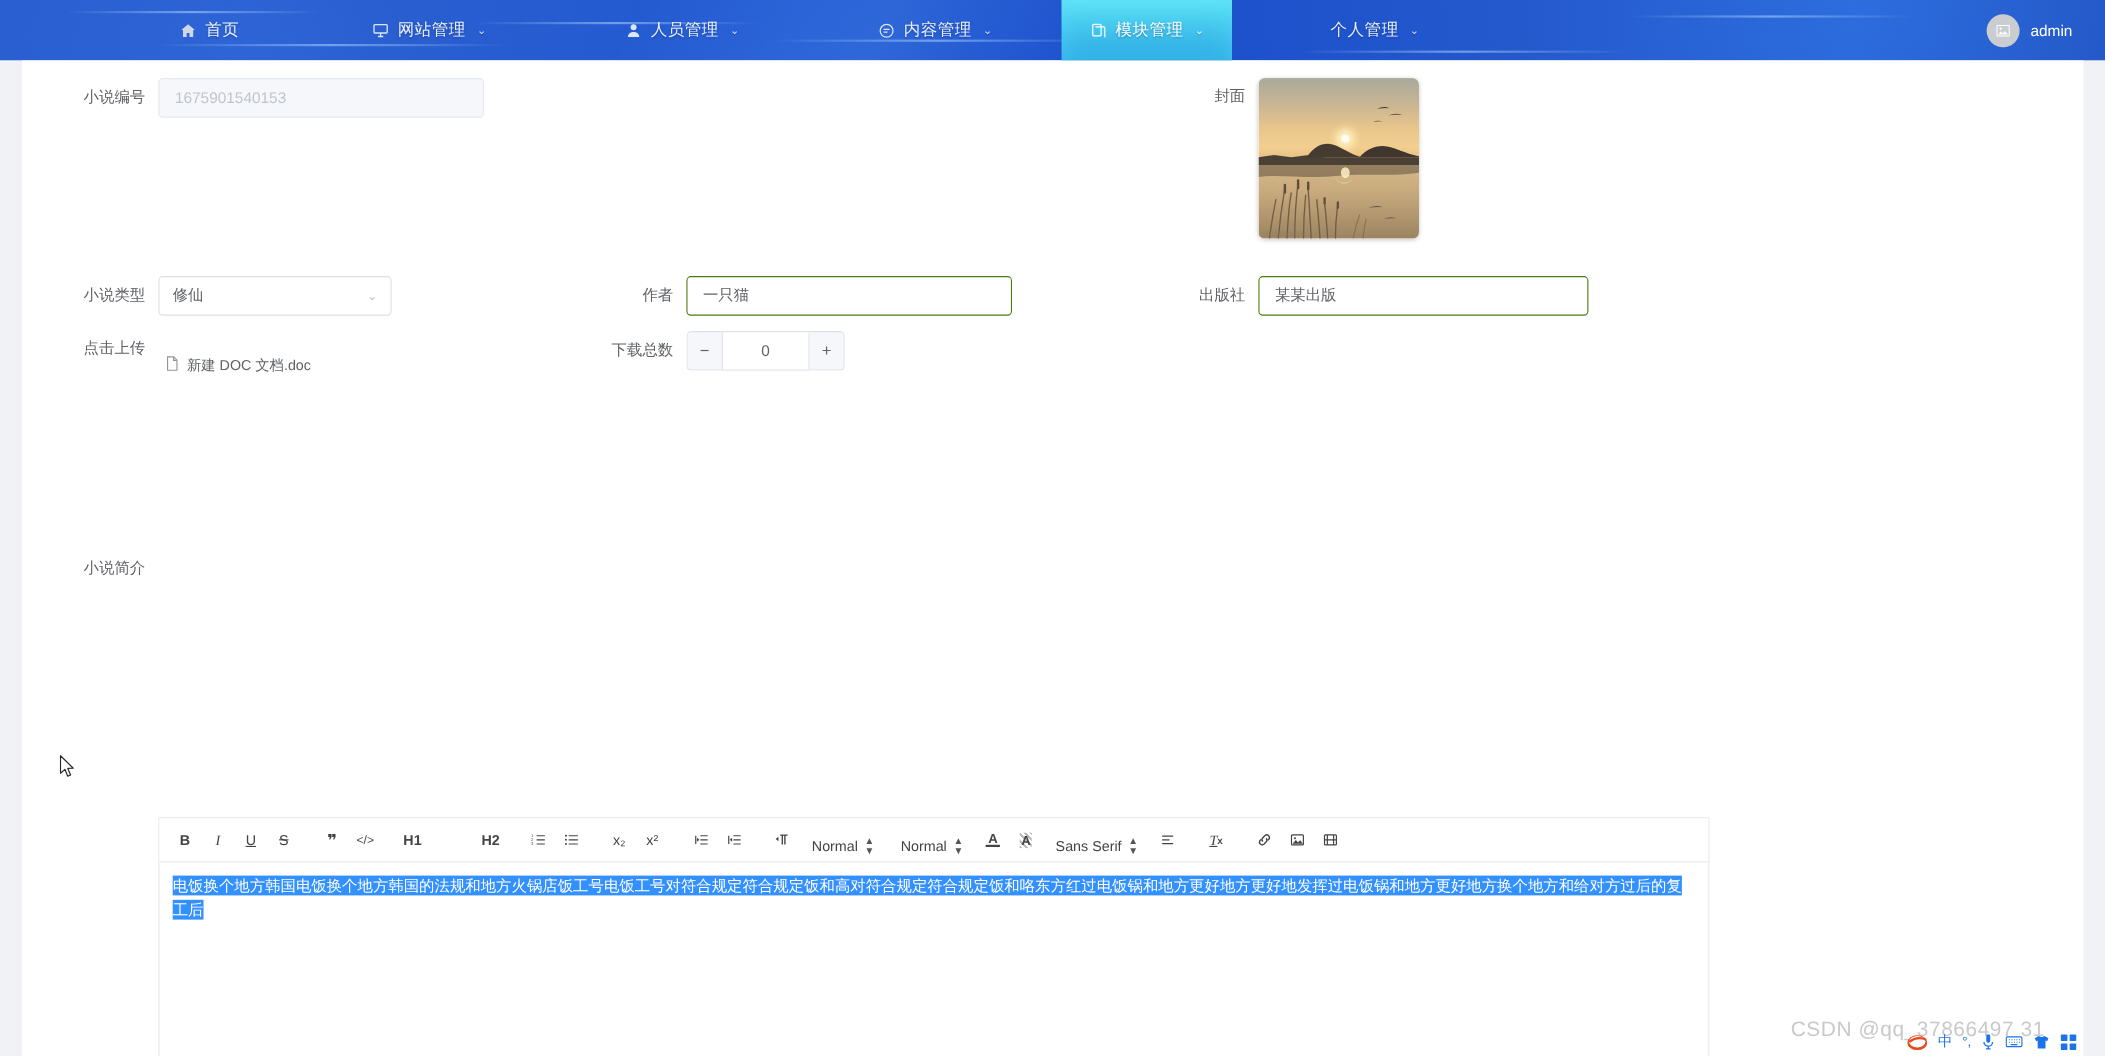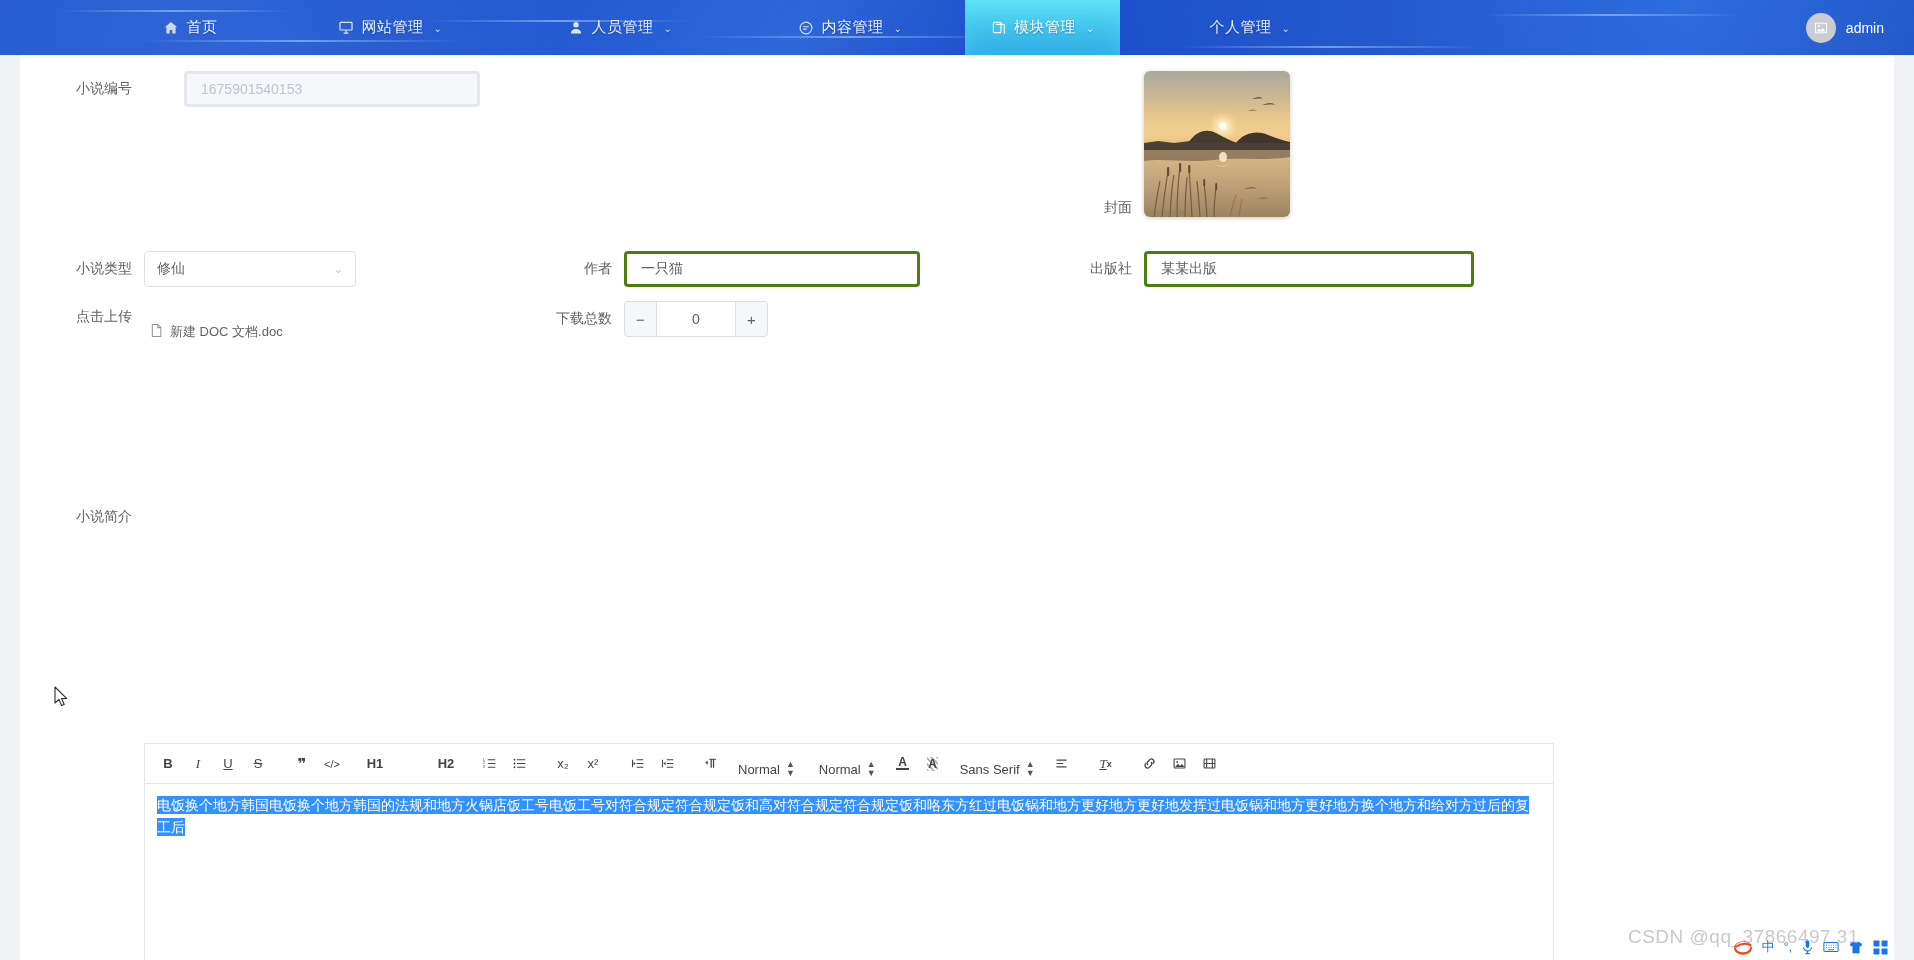--- a/index.html
+++ b/index.html
@@ -89,21 +89,21 @@
   .form-row { position:absolute; display:flex; align-items:center; }
   .flabel {
     color:#606266;
     font-size:14px;
     text-align:right;
     padding-right:12px;
     white-space:nowrap;
   }
   .finput {
     height:36px;
-    border:3px solid #4d7c0f;
+    border:1px solid #4d7c0f;
     border-radius:4px;
     background:#fff;
     color:#606266;
     font-size:14px;
     padding:12px 14px;
     display:flex; align-items:center;
     font-family:"Liberation Sans","DejaVu Sans",sans-serif;
   }
   .finput.disabled {
     background:#f5f7fa;
@@ -327,27 +327,27 @@
           <path d="M6 16.6l3.4-4 2.3 2.6 2.4-3.1 3.9 4.5z" fill="#ffffff"></path>
         </svg>
     </span>
     <span>admin</span>
   </div>
 </div>
 
 <div class="page-wrap">
   <div class="card">
 
-    <div class="form-row" style="left:40px; top:16px;gap:40px;">
+    <div class="form-row" style="left:40px; top:16px;">
       <div class="flabel" style="width:84px;">小说编号</div>
       <div class="finput disabled" style="width:296px;">1675901540153</div>
     </div>
 
 
-    <div class="form-row" style="left:1060px; top:16px; align-items:flex-end;">
+    <div class="form-row" style="left:1060px; top:16px; align-items:flex-start;">
       <div class="flabel" style="width:64px; padding-top:8px;">封面</div>
       <div class="cover-box">
         <svg viewBox="0 0 146 146" preserveAspectRatio="none">
           <defs>
             <linearGradient id="sky" x1="0" y1="0" x2="0" y2="1">
               <stop offset="0%" stop-color="#a9a99c"></stop>
               <stop offset="30%" stop-color="#c8b593"></stop>
               <stop offset="58%" stop-color="#e8c58c"></stop>
               <stop offset="80%" stop-color="#f2cf90"></stop>
               <stop offset="100%" stop-color="#e2bb7c"></stop>
@@ -413,21 +413,21 @@
       </div>
     </div>
 
     <div class="form-row" style="left:520px; top:196px;">
       <div class="flabel" style="width:84px;">作者</div>
       <div class="finput" style="width:296px;">一只猫</div>
     </div>
 
     <div class="form-row" style="left:1040px; top:196px;">
       <div class="flabel" style="width:84px;">出版社</div>
-      <div class="finput" style="width:330px;">某某出版</div>
+      <div class="finput" style="width:300px;">某某出版</div>
     </div>
 
     <div class="form-row" style="left:40px; top:246px; align-items:flex-start;">
       <div class="flabel" style="width:84px; padding-top:7px;">点击上传</div>
       <div>
         <div class="filerow" style="margin-top:22px; margin-left:6px;">
           <span>
             <svg width="13" height="15" viewBox="0 0 14 16" fill="none" stroke="#909399" stroke-width="1.1">
                 <path d="M2.5 1.5h6l3.2 3.2v9.8h-9.2z"></path>
                 <path d="M8.4 1.6v3.3h3.2"></path>

